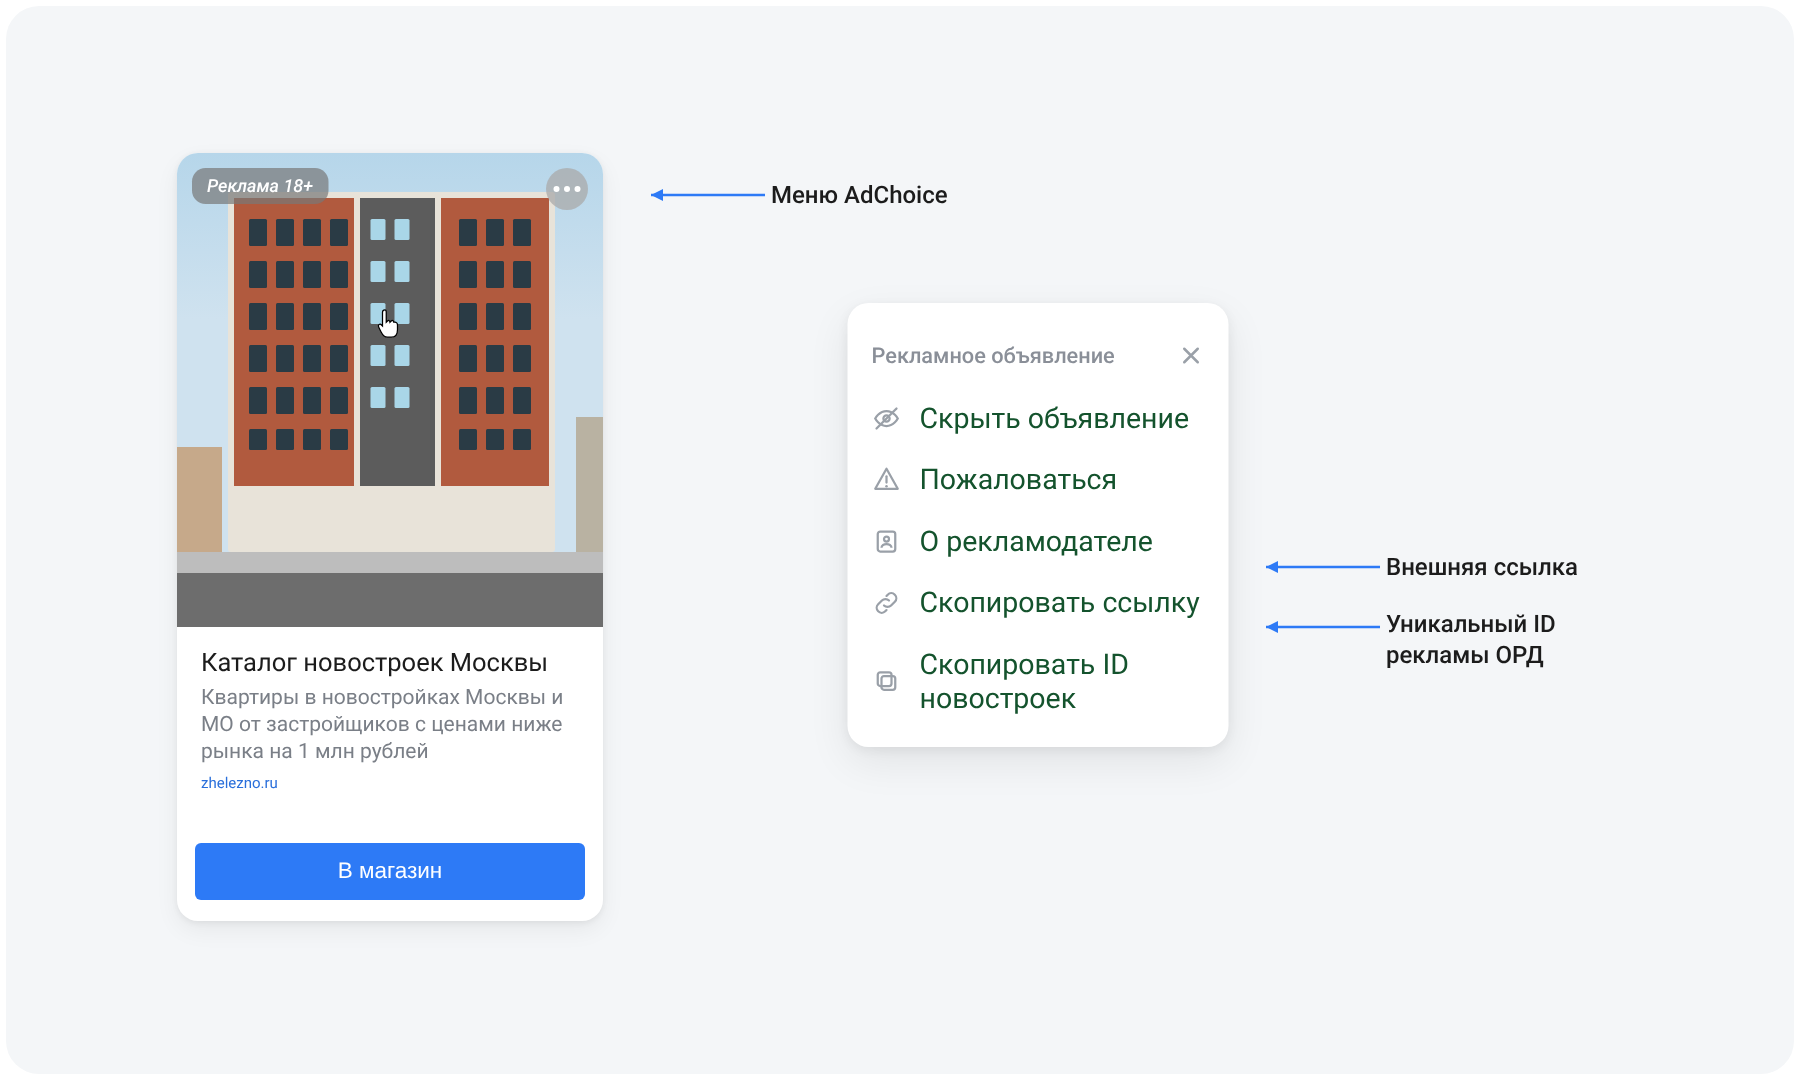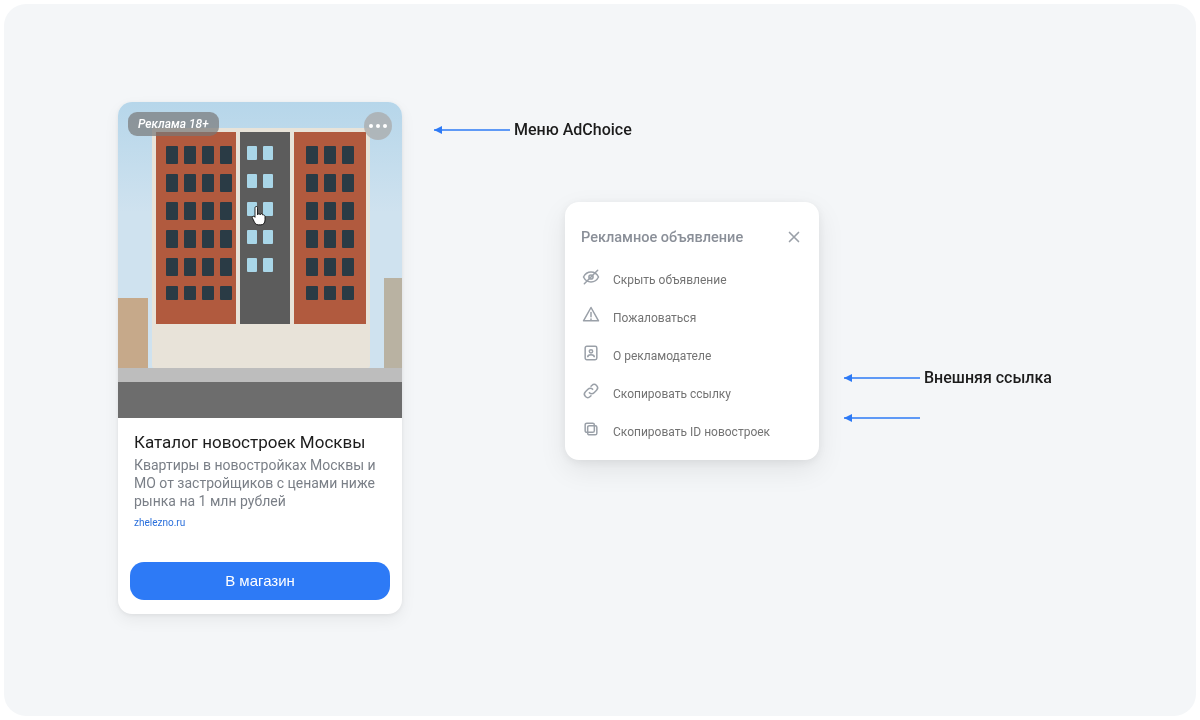--- a/index.html
+++ b/index.html
@@ -84,21 +84,21 @@
   .ad-more .dot { width:4px; height:4px; border-radius:50%; background:#fff; }
 
   .ad-body { padding:14px 16px 14px; }
   .ad-title { font-size:17px; font-weight:400; color:#1c1c1c; line-height:1.25; }
   .ad-desc { margin-top:4px; font-size:14px; color:#7a7f87; line-height:1.28; }
   .ad-domain { margin-top:6px; font-size:10px; color:#2a6fdb; }
   .ad-cta {
     display:block; margin:20px 12px 14px;
     width:calc(100% - 24px); height:38px;
     background:#2d7af6; color:#fff;
-    border:none; border-radius:14px;
+    border:none; border-radius:4px;
     font-size:15px; font-weight:500;
     text-align:center; line-height:38px;
     cursor:pointer;
   }
 
   
   .menu {
     position:absolute; left:561px; top:198px;
     width:254px; background:#fff;
     border-radius:14px;
@@ -106,26 +106,26 @@
     padding:26px 0 12px;
   }
   .menu-header {
     display:flex; align-items:center; justify-content:space-between;
     padding:0 16px 10px;
   }
   .menu-title { font-size:14.5px; color:#8a8f98; font-weight:500; }
   .menu-close { width:18px; height:18px; color:#9aa0a8; cursor:pointer; }
   .menu-items { padding-top:2px; }
   .menu-item {
-    display:flex; align-items:flex-end;
+    display:flex; align-items:center;
     padding:9px 16px;
     gap:12px;
     cursor:pointer;
-    font-size:12px;
-    color:#737373;
+    font-size:19px;
+    color:#14532d;
   }
   .menu-item .ico { width:20px; height:20px; color:#9aa0a8; flex:0 0 20px; }
 
   
   .annotation {
     position:absolute; display:flex; align-items:center; gap:2px;
   }
   .annotation .arrow-line { stroke:#2d7af6; stroke-width:1.6; fill:none; }
   .annotation .arrow-head { fill:#2d7af6; }
   .annotation-text { font-size:16px; color:#1c1c1c; font-weight:500; white-space:nowrap; }
@@ -298,15 +298,19 @@
       <polygon class="arrow-head" points="12,8 20,4 20,12"></polygon>
     </svg>
     <span class="annotation-text">Внешняя ссылка</span>
   </div>
 
   <div class="annotation ann-id" style="align-items:flex-start;">
     <svg width="90" height="16" style="margin-top:4px;">
       <line class="arrow-line" x1="12" y1="8" x2="88" y2="8"></line>
       <polygon class="arrow-head" points="12,8 20,4 20,12"></polygon>
     </svg>
+    <span class="annotation-text sub">
+      <span>Уникальный ID</span><br>
+      <span>рекламы ОРД</span>
+    </span>
   </div>
 
 </div>
 
 </body></html>

